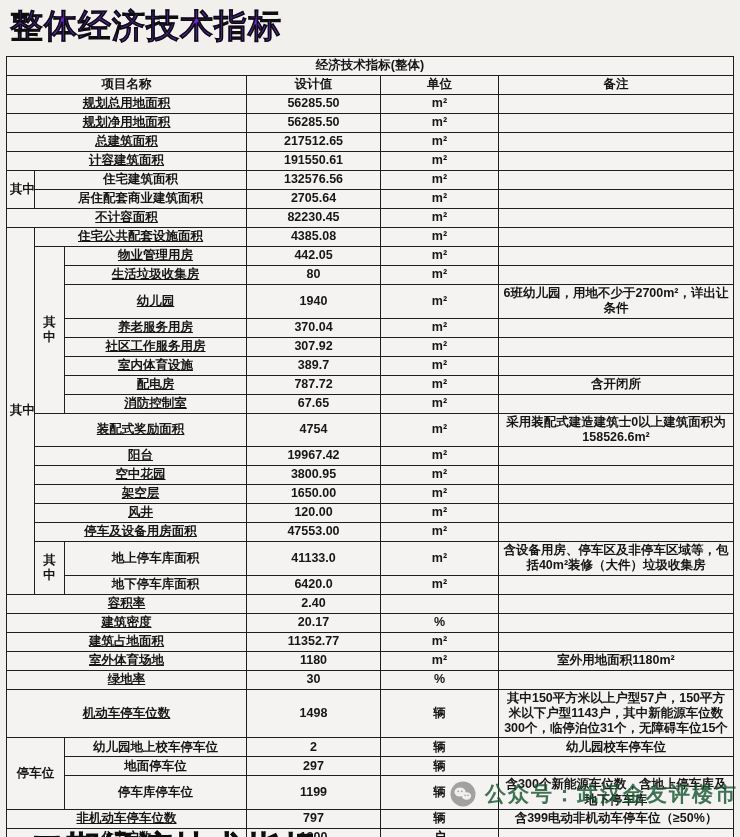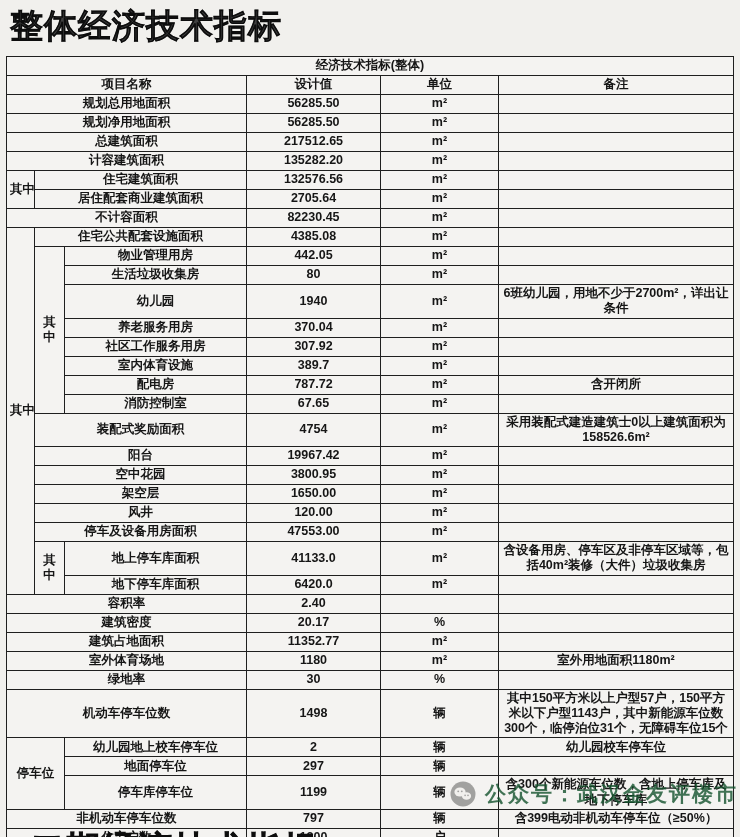--- a/index.html
+++ b/index.html
@@ -5,38 +5,38 @@
   html,body{margin:0;padding:0;}
   body{
     width:740px;height:837px;
     background:#f1f0ed;
     font-family:"Liberation Sans","DejaVu Sans",sans-serif;
     position:relative;overflow:hidden;
     color:#151515;
   }
   .page-title{
     font-size:33px;font-weight:900;letter-spacing:1px;
-    margin:4px 0 7px 10px;color:#404040;
+    margin:4px 0 7px 10px;color:#6d28d9;
     -webkit-text-stroke:0.6px #0d0d0d;
   }
   table.indicators{
     border-collapse:collapse;table-layout:fixed;
     width:727px;margin:0 6px;
     background:#f4f3f1;
   }
   table.indicators td{
     border:1.5px solid #1f1f1f;
     font-size:12.5px;font-weight:600;line-height:1.22;
     height:16px;padding:1px 3px;
     overflow:hidden;color:#161616;
     text-align:center;vertical-align:middle;
   }
   td.caption-cell{font-size:14.5px;font-weight:700;height:18px;margin-left:19px;}
   td.hdr{font-size:13px;font-weight:700;height:17px;}
-  td.name{text-align:center;}
+  td.name{text-align:center;text-decoration:underline;}
   td.namel{text-align:left;padding-left:4px;}
   td.val{text-align:center;}
   td.unit{text-align:center;font-size:11.5px;}
   td.rem{text-align:center;font-size:12px;}
   td.grp{white-space:nowrap;padding:0;}
   td.grpv{padding:0 8px;word-break:break-all;line-height:1.15;}
   .wm-wechat{
     position:absolute;top:780px;left:450px;
     display:flex;align-items:center;gap:9px;
     font-size:21px;color:#14532d;opacity:.8;white-space:nowrap;
@@ -95,21 +95,21 @@
         <td class="rem"></td>
       </tr>
       <tr>
         <td colspan="3" class="name">总建筑面积</td>
         <td class="val">217512.65</td>
         <td class="unit">m²</td>
         <td class="rem"></td>
       </tr>
       <tr>
         <td colspan="3" class="name">计容建筑面积</td>
-        <td class="val">135282.20</td>
+        <td class="val">191550.61</td>
         <td class="unit">m²</td>
         <td class="rem"></td>
       </tr>
       <tr>
         <td rowspan="2" class="grp">其中</td>
         <td colspan="2" class="namel">住宅建筑面积</td>
         <td class="val">132576.56</td>
         <td class="unit">m²</td>
         <td class="rem"></td>
       </tr>

